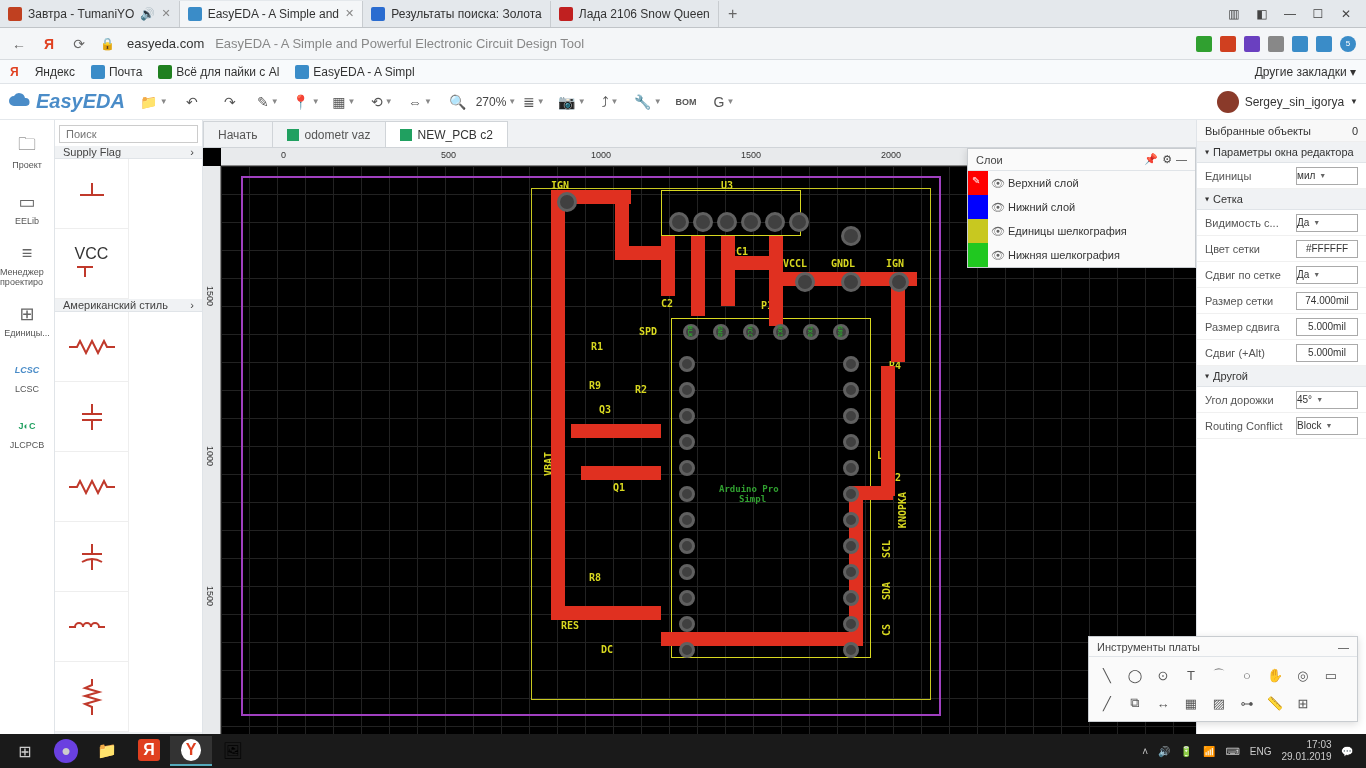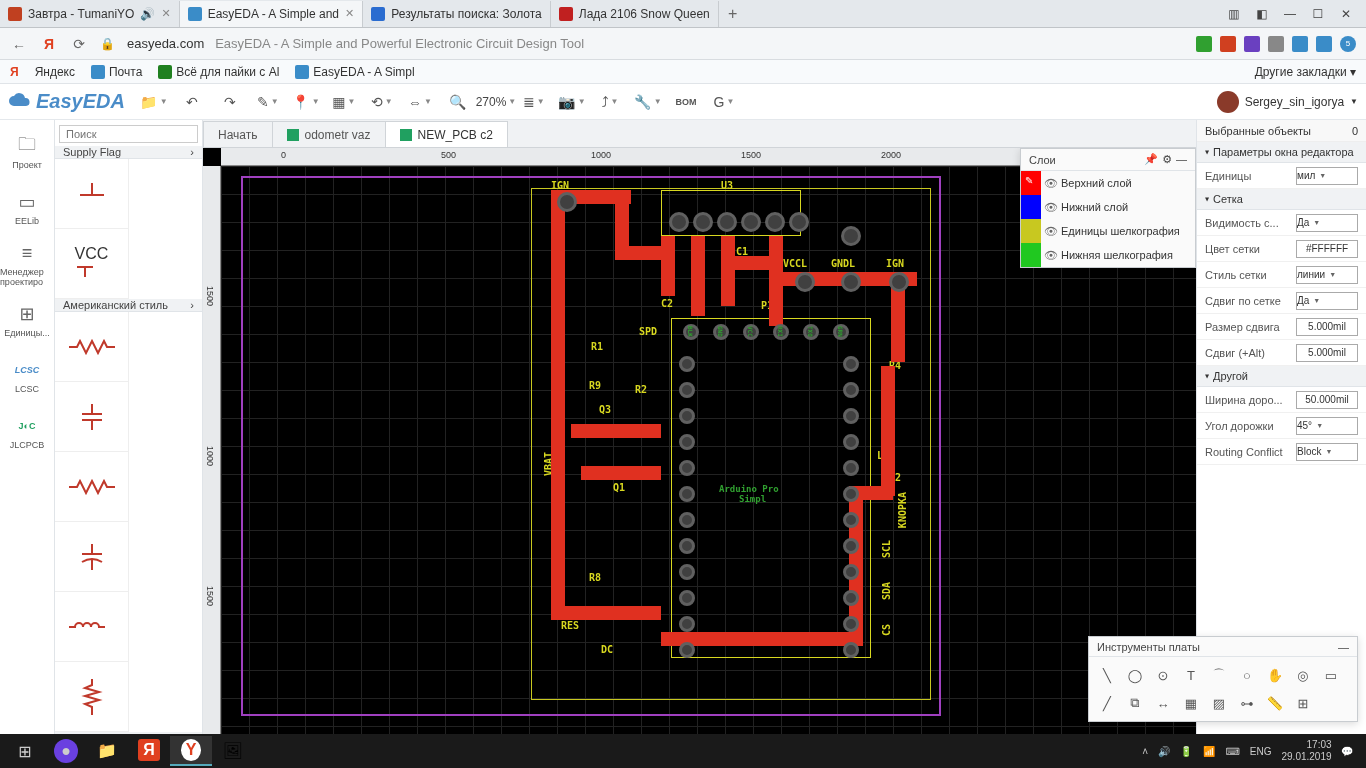--- a/index.html
+++ b/index.html
@@ -67,21 +67,21 @@
 .canvas { position:absolute; top:18px; left:18px; right:0; bottom:0; background:#000; }
 .grid-bg { position:absolute; inset:0; background-image:linear-gradient(#222 1px,transparent 1px),linear-gradient(90deg,#222 1px,transparent 1px); background-size:28px 28px; }
 .board-outline { position:absolute; border:2px solid #a040c0; }
 .board-inner { position:absolute; border:1px solid #c8c820; }
 .trace { position:absolute; background:#e03020; }
 .pad { position:absolute; width:20px; height:20px; border-radius:50%; background:#404040; border:3px solid #606060; }
 .silk-txt { position:absolute; color:#d8d820; font-size:10px; font-weight:bold; font-family:monospace; }
 .comp-outline { position:absolute; border:1px solid #d8d820; }
 
 
-.layers-panel { position:absolute; top:0; right:0; width:176px; background:#fafafa; border:1px solid #c8ccd0; box-shadow:0 2px 8px rgba(0,0,0,.15); z-index:20; }
+.layers-panel { position:absolute; top:0; right:0; width:229px; background:#fafafa; border:1px solid #c8ccd0; box-shadow:0 2px 8px rgba(0,0,0,.15); z-index:20; }
 .layers-hdr { height:22px; padding:0 8px; font-size:11px; color:#444; display:flex; align-items:center; border-bottom:1px solid #e0e4e8; }
 .layers-hdr .hdr-ic { margin-left:auto; display:flex; gap:4px; }
 .layer-row { height:24px; display:flex; align-items:center; font-size:11px; color:#333; }
 .layer-sw { width:20px; height:24px; }
 .layer-eye { width:20px; text-align:center; color:#666; }
 
 
 .rpanel { width:170px; background:#fff; border-left:1px solid #e0e4e8; font-size:11px; color:#333; display:flex; flex-direction:column; }
 .rp-sel { height:22px; padding:0 8px; display:flex; align-items:center; justify-content:space-between; background:#f8f8f8; border-bottom:1px solid #eee; }
 .rp-sect { padding:4px 8px; background:#f0f2f4; border-bottom:1px solid #e0e4e8; display:flex; align-items:center; }
@@ -501,41 +501,37 @@
       </div>
     <div class="rp-row">
         <label>Видимость с...</label>
         <div class="val sel">Да</div>
       </div>
     <div class="rp-row">
         <label>Цвет сетки</label>
         <div class="val">#FFFFFF</div>
       </div>
     <div class="rp-row">
-        <label>Стиль сетки</label>
-        <div class="val sel">линии</div>
-      </div>
-    <div class="rp-row">
         <label>Сдвиг по сетке</label>
         <div class="val sel">Да</div>
       </div>
     <div class="rp-row">
+        <label>Размер сетки</label>
+        <div class="val">74.000mil</div>
+      </div>
+    <div class="rp-row">
         <label>Размер сдвига</label>
         <div class="val">5.000mil</div>
       </div>
     <div class="rp-row">
         <label>Сдвиг (+Alt)</label>
         <div class="val">5.000mil</div>
       </div>
     <div class="rp-sect">
         <span>Другой</span>
-      </div>
-    <div class="rp-row">
-        <label>Ширина доро...</label>
-        <div class="val">50.000mil</div>
       </div>
     <div class="rp-row">
         <label>Угол дорожки</label>
         <div class="val sel">45°</div>
       </div>
     <div class="rp-row">
         <label>Routing Conflict</label>
         <div class="val sel">Block</div>
       </div>
   </div>

